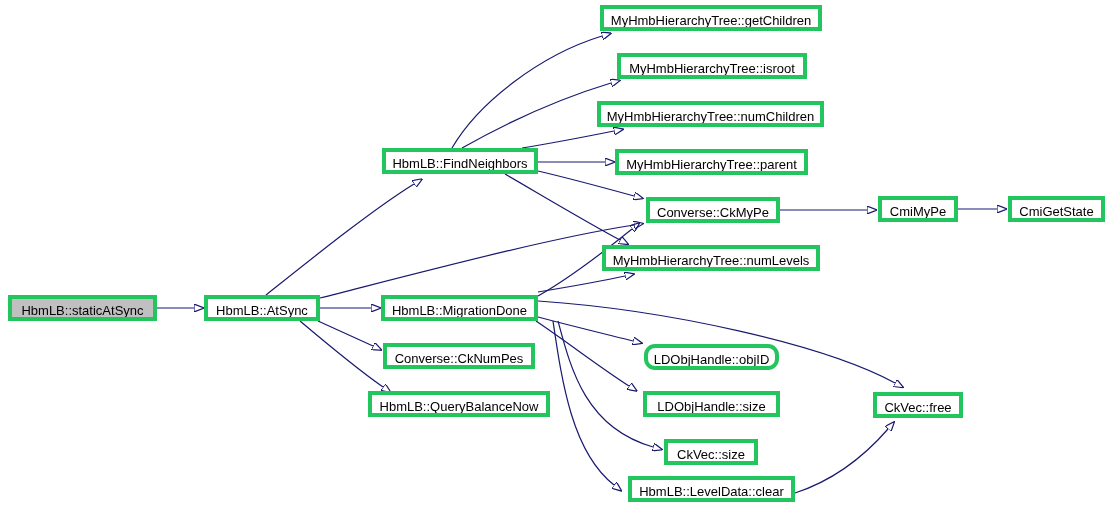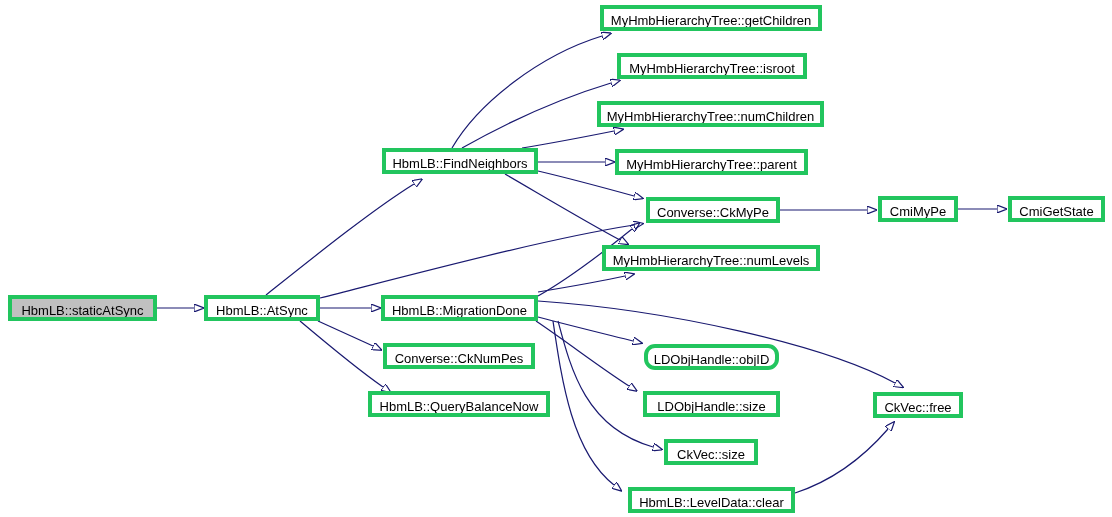--- a/index.html
+++ b/index.html
@@ -92,16 +92,16 @@
   <div class="node" style="left:646px; top:197px; width:134px;">Converse::CkMyPe</div>
   <div class="node" style="left:878px; top:196px; width:80px;">CmiMyPe</div>
   <div class="node" style="left:1008px;top:196px; width:97px;">CmiGetState</div>
   <div class="node" style="left:602px; top:245px; width:218px;">MyHmbHierarchyTree::numLevels</div>
   <div class="node" style="left:383px; top:343px; width:152px;">Converse::CkNumPes</div>
   <div class="node" style="left:381px; top:295px; width:157px;">HbmLB::MigrationDone</div>
   <div class="node" style="left:368px; top:391px; width:182px;">HbmLB::QueryBalanceNow</div>
   <div class="node" style="left:644px; top:344px; width:135px;border-radius:11px;">LDObjHandle::objID</div>
   <div class="node" style="left:643px; top:391px; width:137px;">LDObjHandle::size</div>
   <div class="node" style="left:664px; top:439px; width:94px;">CkVec::size</div>
-  <div class="node" style="left:628px; top:487px; width:167px;">HbmLB::LevelData::clear</div>
+  <div class="node" style="left:628px; top:476px; width:167px;">HbmLB::LevelData::clear</div>
   <div class="node" style="left:873px; top:392px; width:90px;">CkVec::free</div>
 
 </div>
 
 </body></html>

